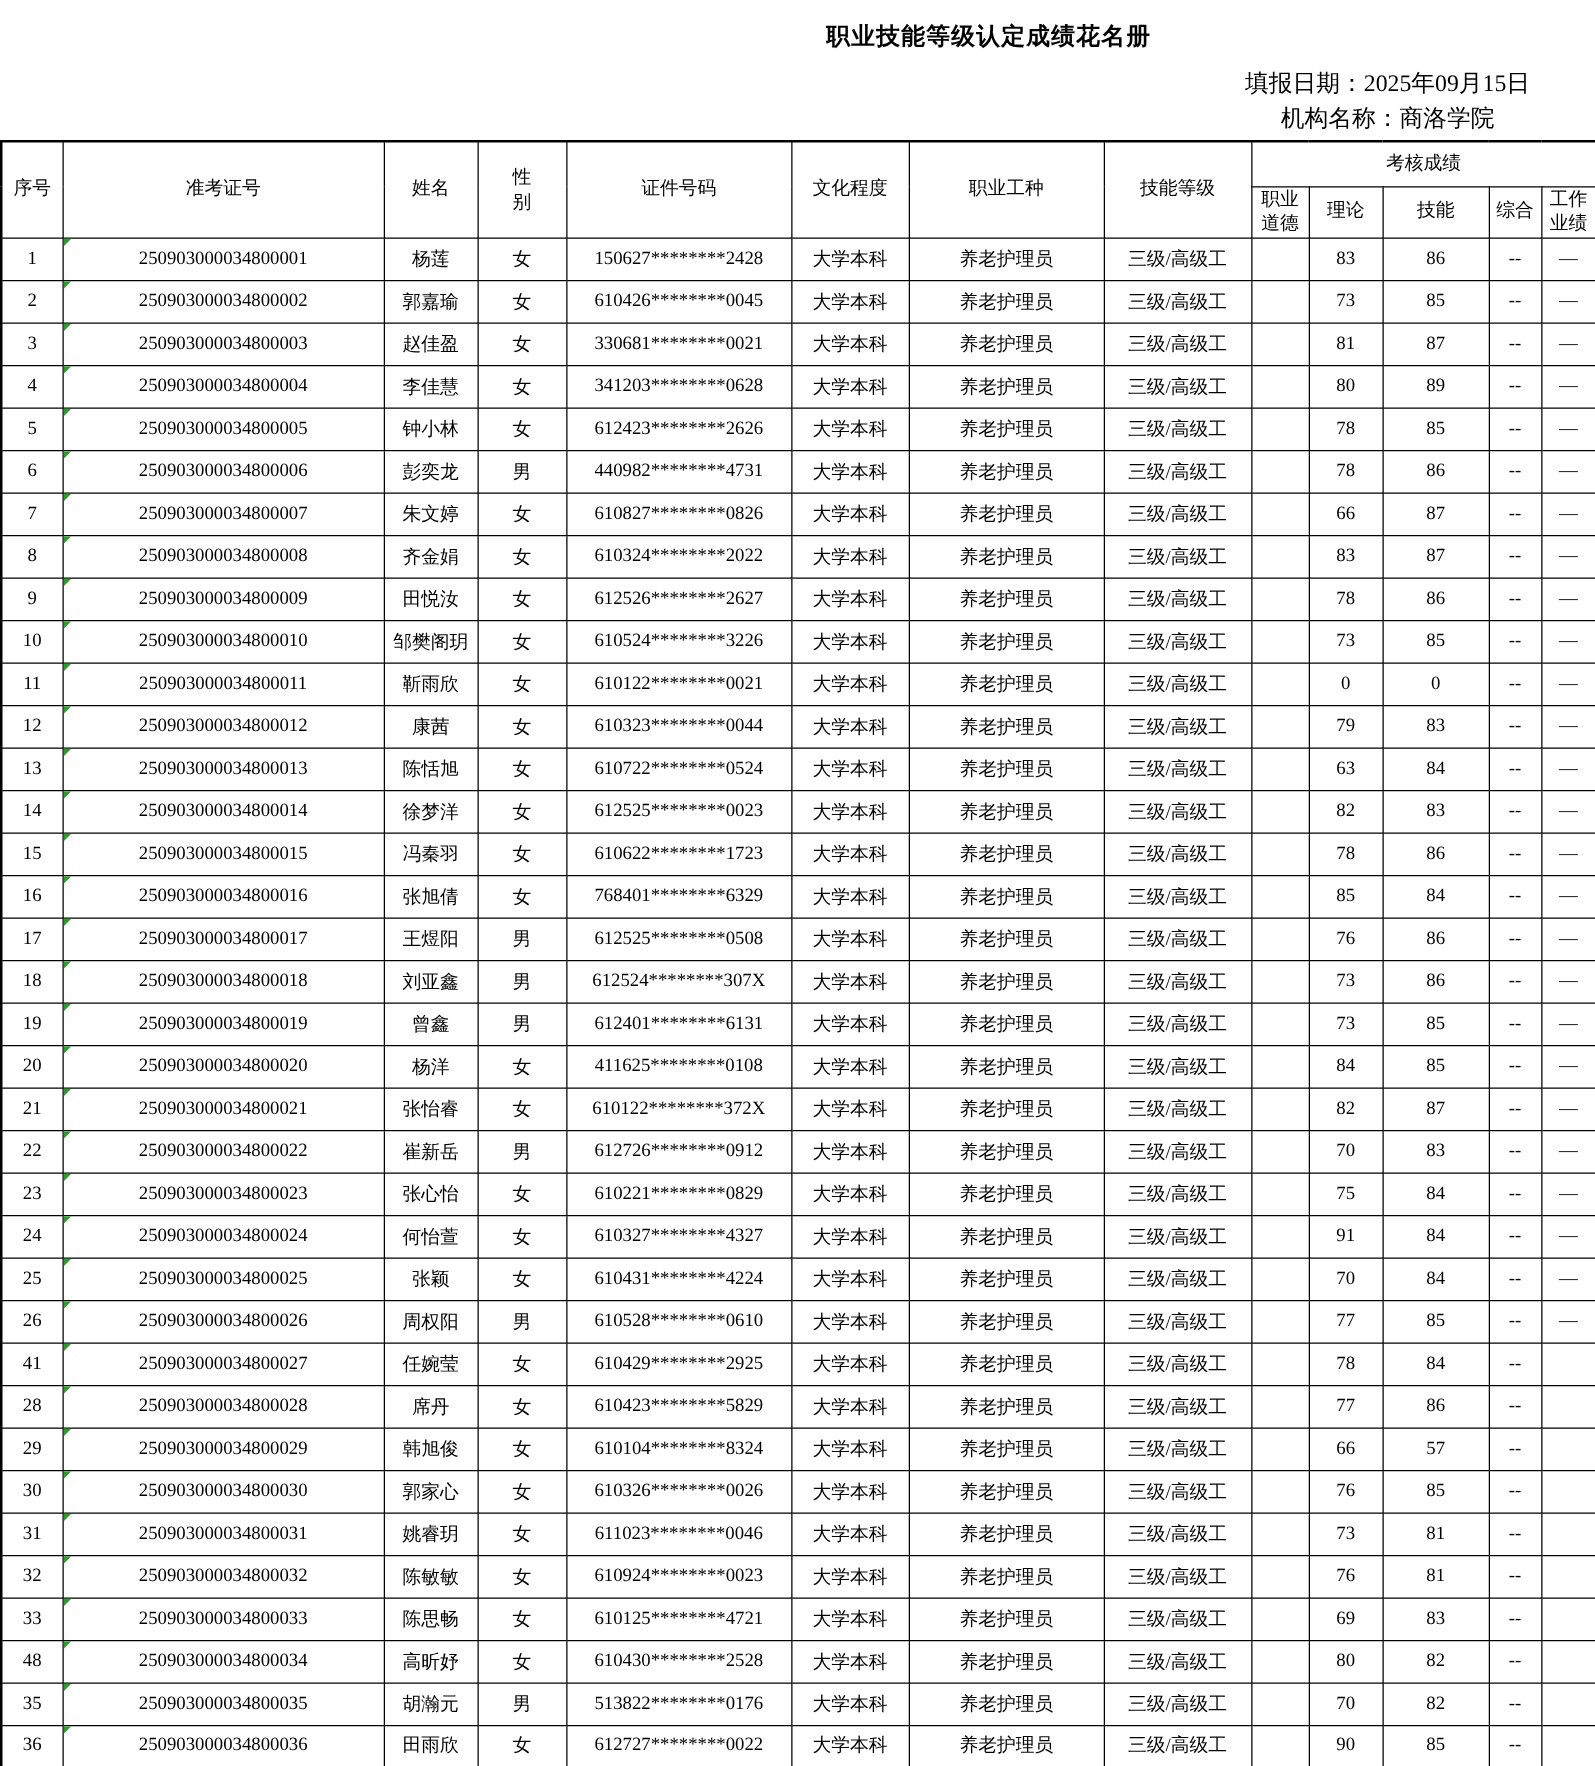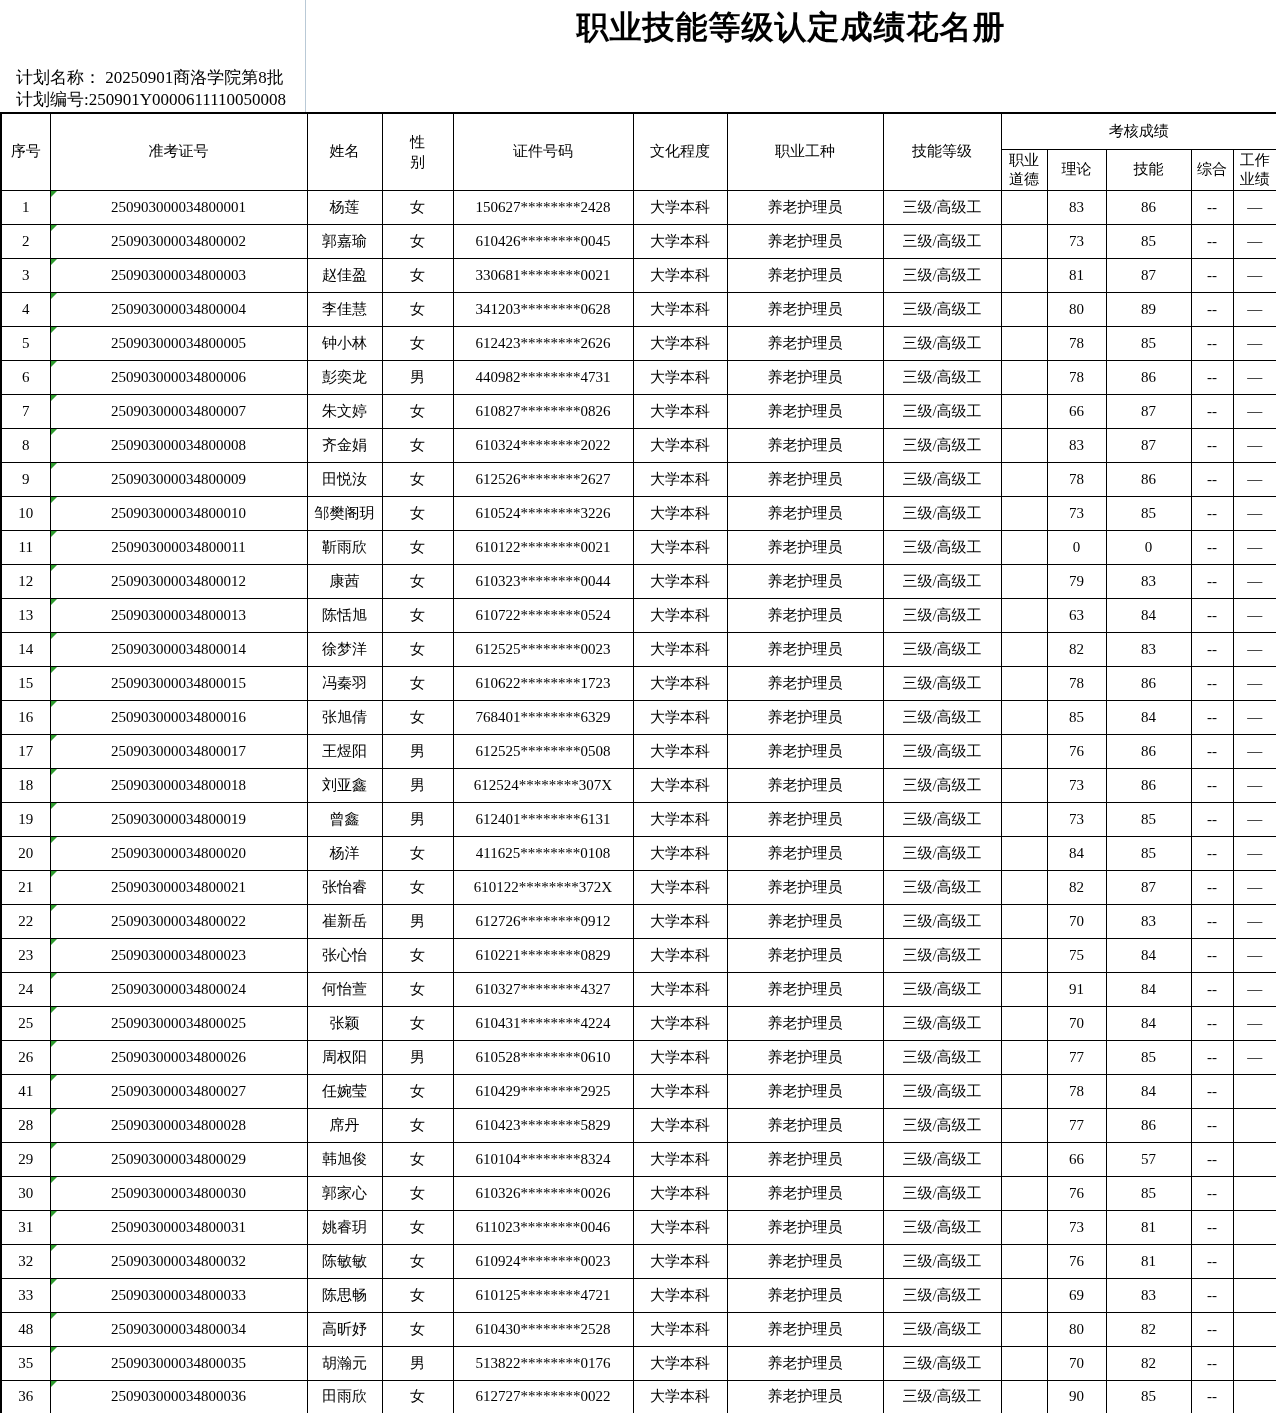--- a/index.html
+++ b/index.html
@@ -16,22 +16,22 @@
   
   .top-area { position:absolute; top:0; left:0; width:100%; height:112px; background:#fff; }
   .plan-block {
     position:absolute; left:0; top:0; width:306px; height:112px;
     border-right:1px solid #b9c9d6;
     display:flex; flex-direction:column; justify-content:flex-end;
     padding:0 4px 1px 16px;
     font-size:17px; line-height:22px; white-space:nowrap;
   }
   .doc-title {
-    position:absolute; left:306px; right:0; top:6px;
-    text-align:center; font-size:32px; font-weight:bold; letter-spacing:1px;
+    position:absolute; left:306px; right:0; top:16px;
+    text-align:center; font-size:19px; font-weight:bold; letter-spacing:1px;
   }
   .meta-block {
     position:absolute; right:16px; top:54px; width:300px;
     text-align:center; font-size:19px; line-height:28px; white-space:nowrap;
   }
   
   table.roster {
     position:absolute; top:112px; left:0;
     width:1276px; table-layout:fixed;
     border-collapse:collapse;
@@ -55,25 +55,25 @@
     border-top:6px solid var(--marker-green,#2e9b2e);
     border-right:6px solid transparent;
   }
 </style>
 </head>
 <body>
 
 <div class="sheet">
 
   <div class="top-area">
-    <div class="plan-block">
-      <div>计划名称： 20250901商洛学院第8批</div>
-      <div>计划编号:250901Y0000611110050008</div>
+    <div class="doc-title">职业技能等级认定成绩花名册</div>
+    <div class="meta-block">
+      <div>填报日期：2025年09月15日</div>
+      <div>机构名称：商洛学院</div>
     </div>
-    <div class="doc-title">职业技能等级认定成绩花名册</div>
   </div>
 
   <table class="roster">
     <colgroup>
       <col style="width:49px">
         <col style="width:257px">
         <col style="width:75px">
       <col style="width:71px">
         <col style="width:180px">
         <col style="width:94px">

